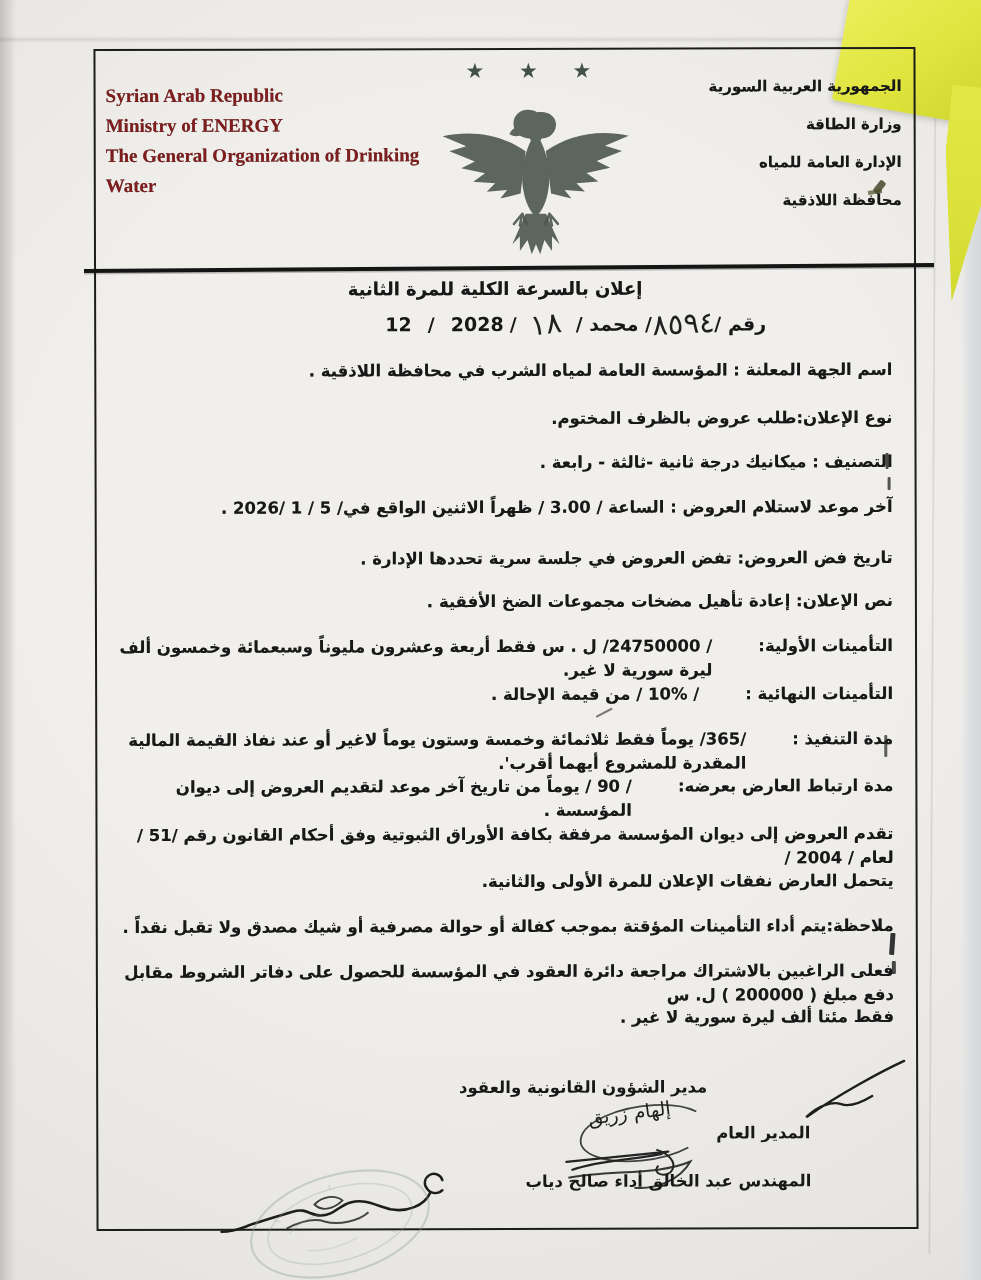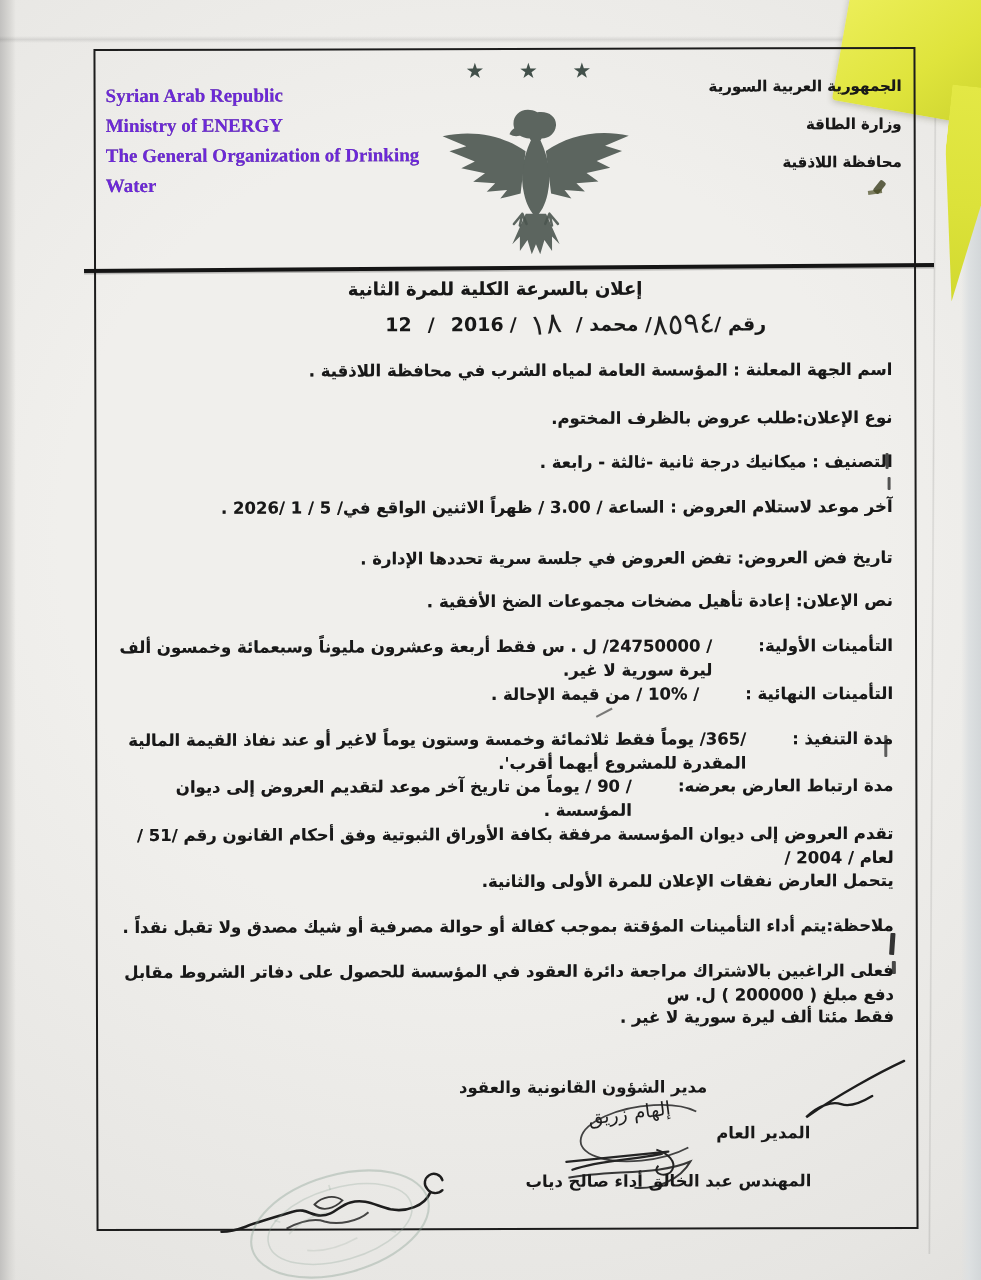--- a/index.html
+++ b/index.html
@@ -24,21 +24,21 @@
   .sticky-mark{position:absolute;left:876px;top:180px;width:7px;height:14px;background:#3a3d1e;
     transform:rotate(38deg);opacity:.8;border-radius:2px;}
   .sticky-mark2{position:absolute;left:868px;top:190px;width:14px;height:4px;background:#4a4d24;
     transform:rotate(-8deg);opacity:.7;}
 
   .frame{position:absolute;left:95px;top:48px;width:818px;height:1178px;
     border:2.5px solid #1c1c1c;transform:rotate(-.15deg);direction:rtl;color:#181818;}
   .frame *{box-sizing:border-box;}
 
   .hdr-en{position:absolute;left:10px;top:30px;width:340px;direction:ltr;text-align:left;
-    font-family:"Liberation Serif",serif;font-weight:700;font-size:19px;line-height:30px;color:#6d28d9;
+    font-family:"Liberation Serif",serif;font-weight:700;font-size:19px;line-height:30px;color:#7f1d1d;
     text-shadow:0 0 .6px rgba(20,20,20,.55);}
   .hdr-ar{position:absolute;right:12px;top:18px;width:235px;text-align:right;
     font-weight:700;font-size:15px;line-height:38px;text-shadow:0 0 .5px rgba(20,20,20,.5);}
   .emblem{position:absolute;left:330px;top:8px;width:220px;height:205px;text-align:center;direction:ltr;}
   .stars{font-size:21px;letter-spacing:14px;color:#42504a;height:26px;line-height:26px;}
 
   .divider{position:absolute;left:-12px;right:-20px;top:216px;height:4px;background:#151515;
     transform:rotate(-.25deg);box-shadow:0 1.5px 0 rgba(20,20,20,.25);}
 
   .title{position:absolute;left:-20px;right:0;top:228px;text-align:center;
@@ -111,29 +111,30 @@
         <g stroke="#4c5650" stroke-width="3" fill="none" stroke-linecap="round" opacity="0.9">
           <path d="M114,150 l-10,12 M114,150 l-3,14 M114,150 l5,12"></path>
           <path d="M146,150 l10,12 M146,150 l3,14 M146,150 l-5,12"></path>
         </g>
       </svg>
     </div>
 
     <div class="hdr-ar">
       <div>الجمهورية العربية السورية</div>
       <div>وزارة الطاقة</div>
+      <div>الإدارة العامة للمياه</div>
       <div>محافظة اللاذقية</div>
     </div>
 
     <div class="divider"></div>
 
     <div class="title">إعلان بالسرعة الكلية للمرة الثانية</div>
 
     <div class="refline">
-      <span>رقم /</span><span class="hand">٨٥٩٤</span><span>/ محمد /</span><span class="hand day">١٨</span><span>/</span><span class="num">12</span><span>/</span><span class="num yr">2016</span>
+      <span>رقم /</span><span class="hand">٨٥٩٤</span><span>/ محمد /</span><span class="hand day">١٨</span><span>/</span><span class="num">12</span><span>/</span><span class="num yr">2028</span>
     </div>
 
     <div class="line" style="top:309px">اسم الجهة المعلنة : المؤسسة العامة لمياه الشرب في محافظة اللاذقية .</div>
     <div class="line" style="top:357px">نوع الإعلان:طلب عروض بالظرف المختوم.</div>
     <div class="line" style="top:401px">التصنيف : ميكانيك درجة ثانية -ثالثة - رابعة .</div>
     <div class="line" style="top:446px">آخر موعد لاستلام العروض : الساعة / 3.00 / ظهراً  الاثنين الواقع في/ 5 / 1 /2026 .</div>
     <div class="line" style="top:497px">تاريخ فض العروض: تفض العروض في جلسة سرية تحددها الإدارة .</div>
     <div class="line" style="top:540px">نص الإعلان: إعادة تأهيل مضخات مجموعات الضخ الأفقية .</div>
 
     <div class="pair" style="top:585px">

